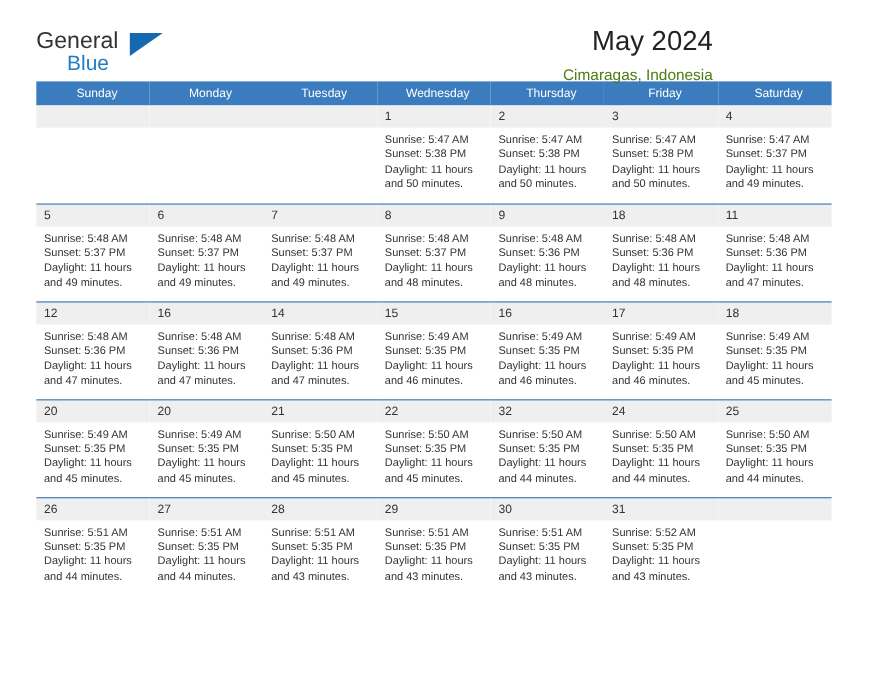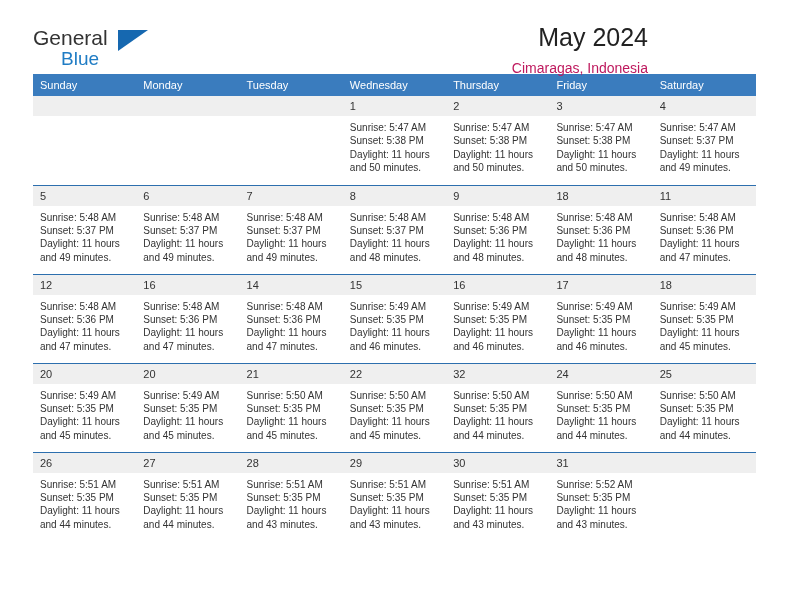--- a/index.html
+++ b/index.html
@@ -70,39 +70,39 @@
   }
   .cal-title {
     font-size: 25px;
     color: #222222;
     line-height: 30px;
     font-weight: normal;
     margin: 0;
   }
   .cal-subtitle {
     font-size: 14px;
-    color: #be185d;
+    color: #4d7c0f;
     line-height: 20px;
     margin: 6px 0 0 0;
     font-weight: normal;
   }
 
   
   .calendar {
     margin: 0 36px 0 33px;
     width: 723px;
     border-collapse: collapse;
     table-layout: fixed;
   }
   .calendar th {
     background: #3a7cbe;
     color: #ffffff;
     font-size: 11px;
     font-weight: normal;
-    text-align: left;
+    text-align: center;
     padding: 5px 0 5px 7px;
     height: 20px;
     line-height: 12px;
   }
   .calendar td {
     vertical-align: top;
     padding: 0;
     border-top: 1.5px solid #2d6fae;
     height: 89px;
     background: #ffffff;

